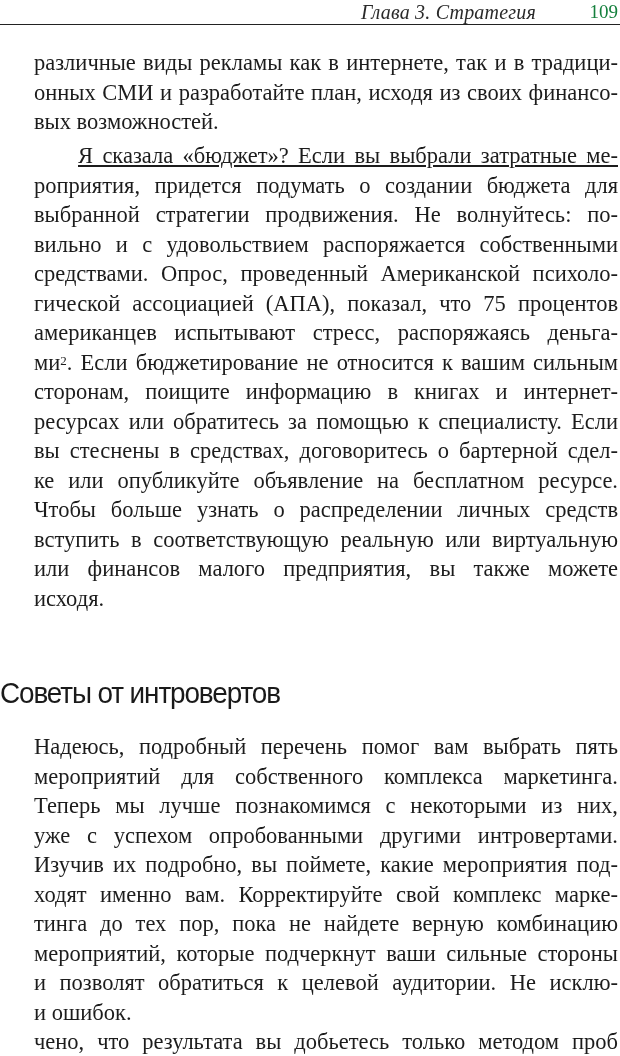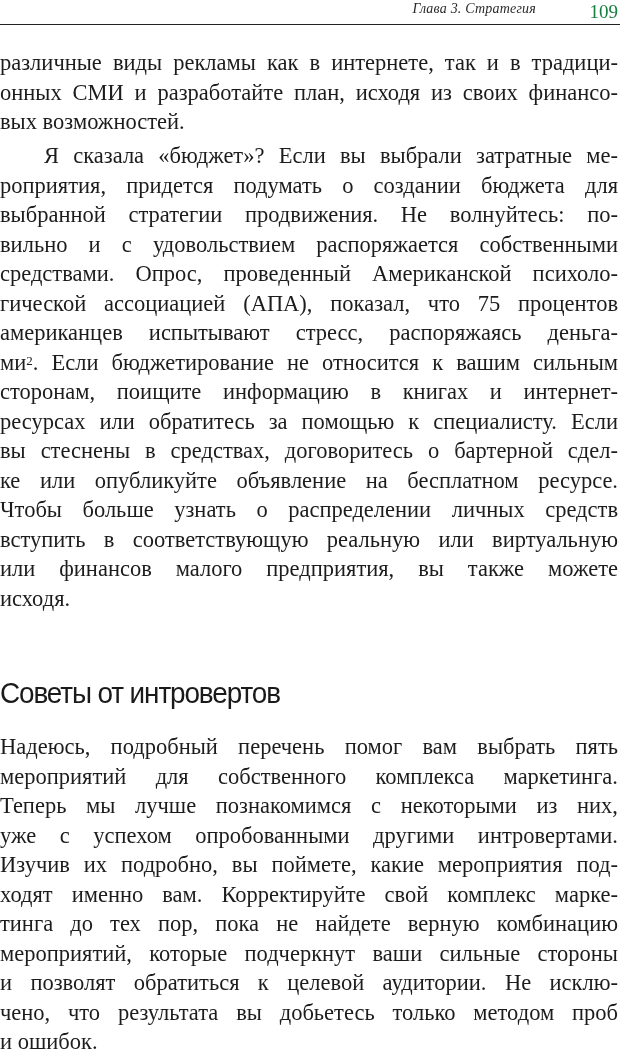--- a/index.html
+++ b/index.html
@@ -21,21 +21,21 @@
     top: 0;
     width: 620px;
     height: 24px;
     border-bottom: 1.5px solid #222;
   }
   .running-head .chapter {
     position: absolute;
     right: 84px;
     top: 1px;
     font-style: italic;
-    font-size: 14px;
+    font-size: 20px;
     color: #2a2a2a;
     letter-spacing: 0.2px;
   }
   .running-head .page-num {
     position: absolute;
     right: 2px;
     top: 1px;
     font-size: 19px;
     color: #15803d;
   }
@@ -46,26 +46,28 @@
     font-size: 22.5px;
     line-height: 29.5px;
   }
   .line {
     display: block;
     text-align: justify;
     text-align-last: justify;
     white-space: nowrap;
     height: 29.5px;
     overflow: visible;
+    margin-left: 34px;
   }
   .line.last {
     text-align-last: left;
   }
   .line.indent {
     padding-left: 44px;
+    text-decoration: underline;
   }
   sup.fn {
     font-size: 13px;
     vertical-align: top;
     position: relative;
     top: -2px;
   }
   .section-heading {
     position: absolute;
     left: 0;
@@ -120,15 +122,15 @@
 <div class="body-text" style="top:732px;">
   <span class="line">Надеюсь, подробный перечень помог вам выбрать пять</span>
   <span class="line">мероприятий для собственного комплекса маркетинга.</span>
   <span class="line">Теперь мы лучше познакомимся с некоторыми из них,</span>
   <span class="line">уже с успехом опробованными другими интровертами.</span>
   <span class="line">Изучив их подробно, вы поймете, какие мероприятия под-</span>
   <span class="line">ходят именно вам. Корректируйте свой комплекс марке-</span>
   <span class="line">тинга до тех пор, пока не найдете верную комбинацию</span>
   <span class="line">мероприятий, которые подчеркнут ваши сильные стороны</span>
   <span class="line">и позволят обратиться к целевой аудитории. Не исклю-</span>
+  <span class="line last">и ошибок.</span>
   <span class="line">чено, что результата вы добьетесь только методом проб</span>
-  <span class="line last">и ошибок.</span>
 </div>
 
 </body></html>

